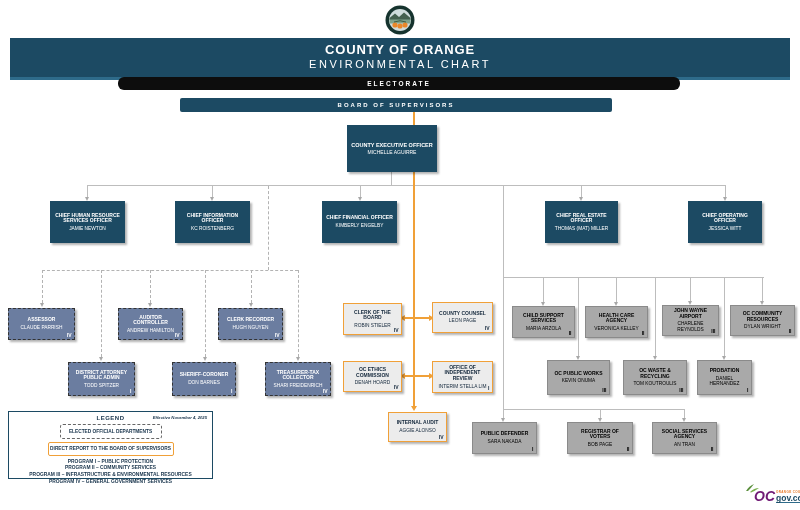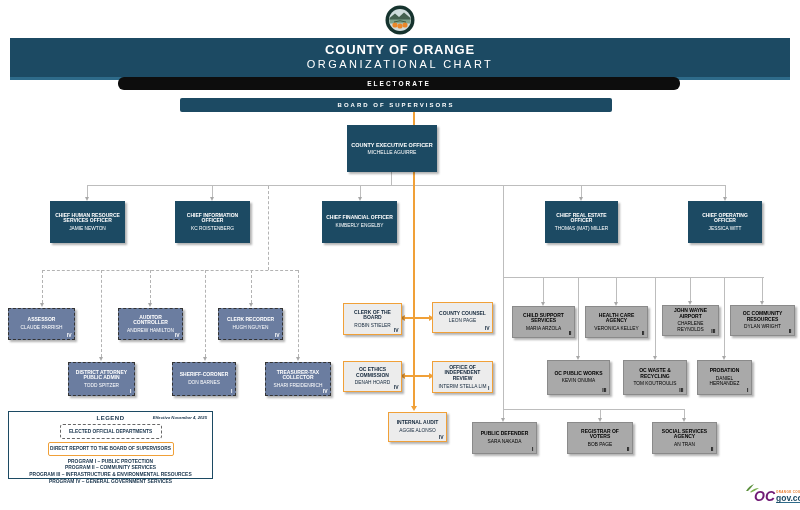--- a/index.html
+++ b/index.html
@@ -70,21 +70,21 @@
       <rect x="4.5" y="14.5" width="21" height="4" fill="#7fa28b"></rect>
       <circle cx="10" cy="20" r="2.6" fill="#e8872a"></circle>
       <circle cx="15" cy="21" r="2.6" fill="#e8872a"></circle>
       <circle cx="20" cy="20" r="2.6" fill="#e8872a"></circle>
       <path d="M9 17 Q15 14.5 21 17" stroke="#3c5c43" stroke-width="1" fill="none"></path>
     </svg>
   </div>
 
   <div class="abs banner" style="left:10px;top:38px;width:780px;height:42px">
     <div class="bt">COUNTY OF ORANGE</div>
-    <div class="bs">ORGANIZATIONAL CHART</div>
+    <div class="bs">ENVIRONMENTAL CHART</div>
   </div>
 
   <div class="abs barblack" style="left:118px;top:77px;width:562px;height:13px">
     <span>ELECTORATE</span>
   </div>
   <div class="abs barnavy" style="left:180px;top:98px;width:432px;height:14px">
     <span>BOARD OF SUPERVISORS</span>
   </div>
 
   <div class="abs v" style="left:391px;top:172px;height:13px"></div>

